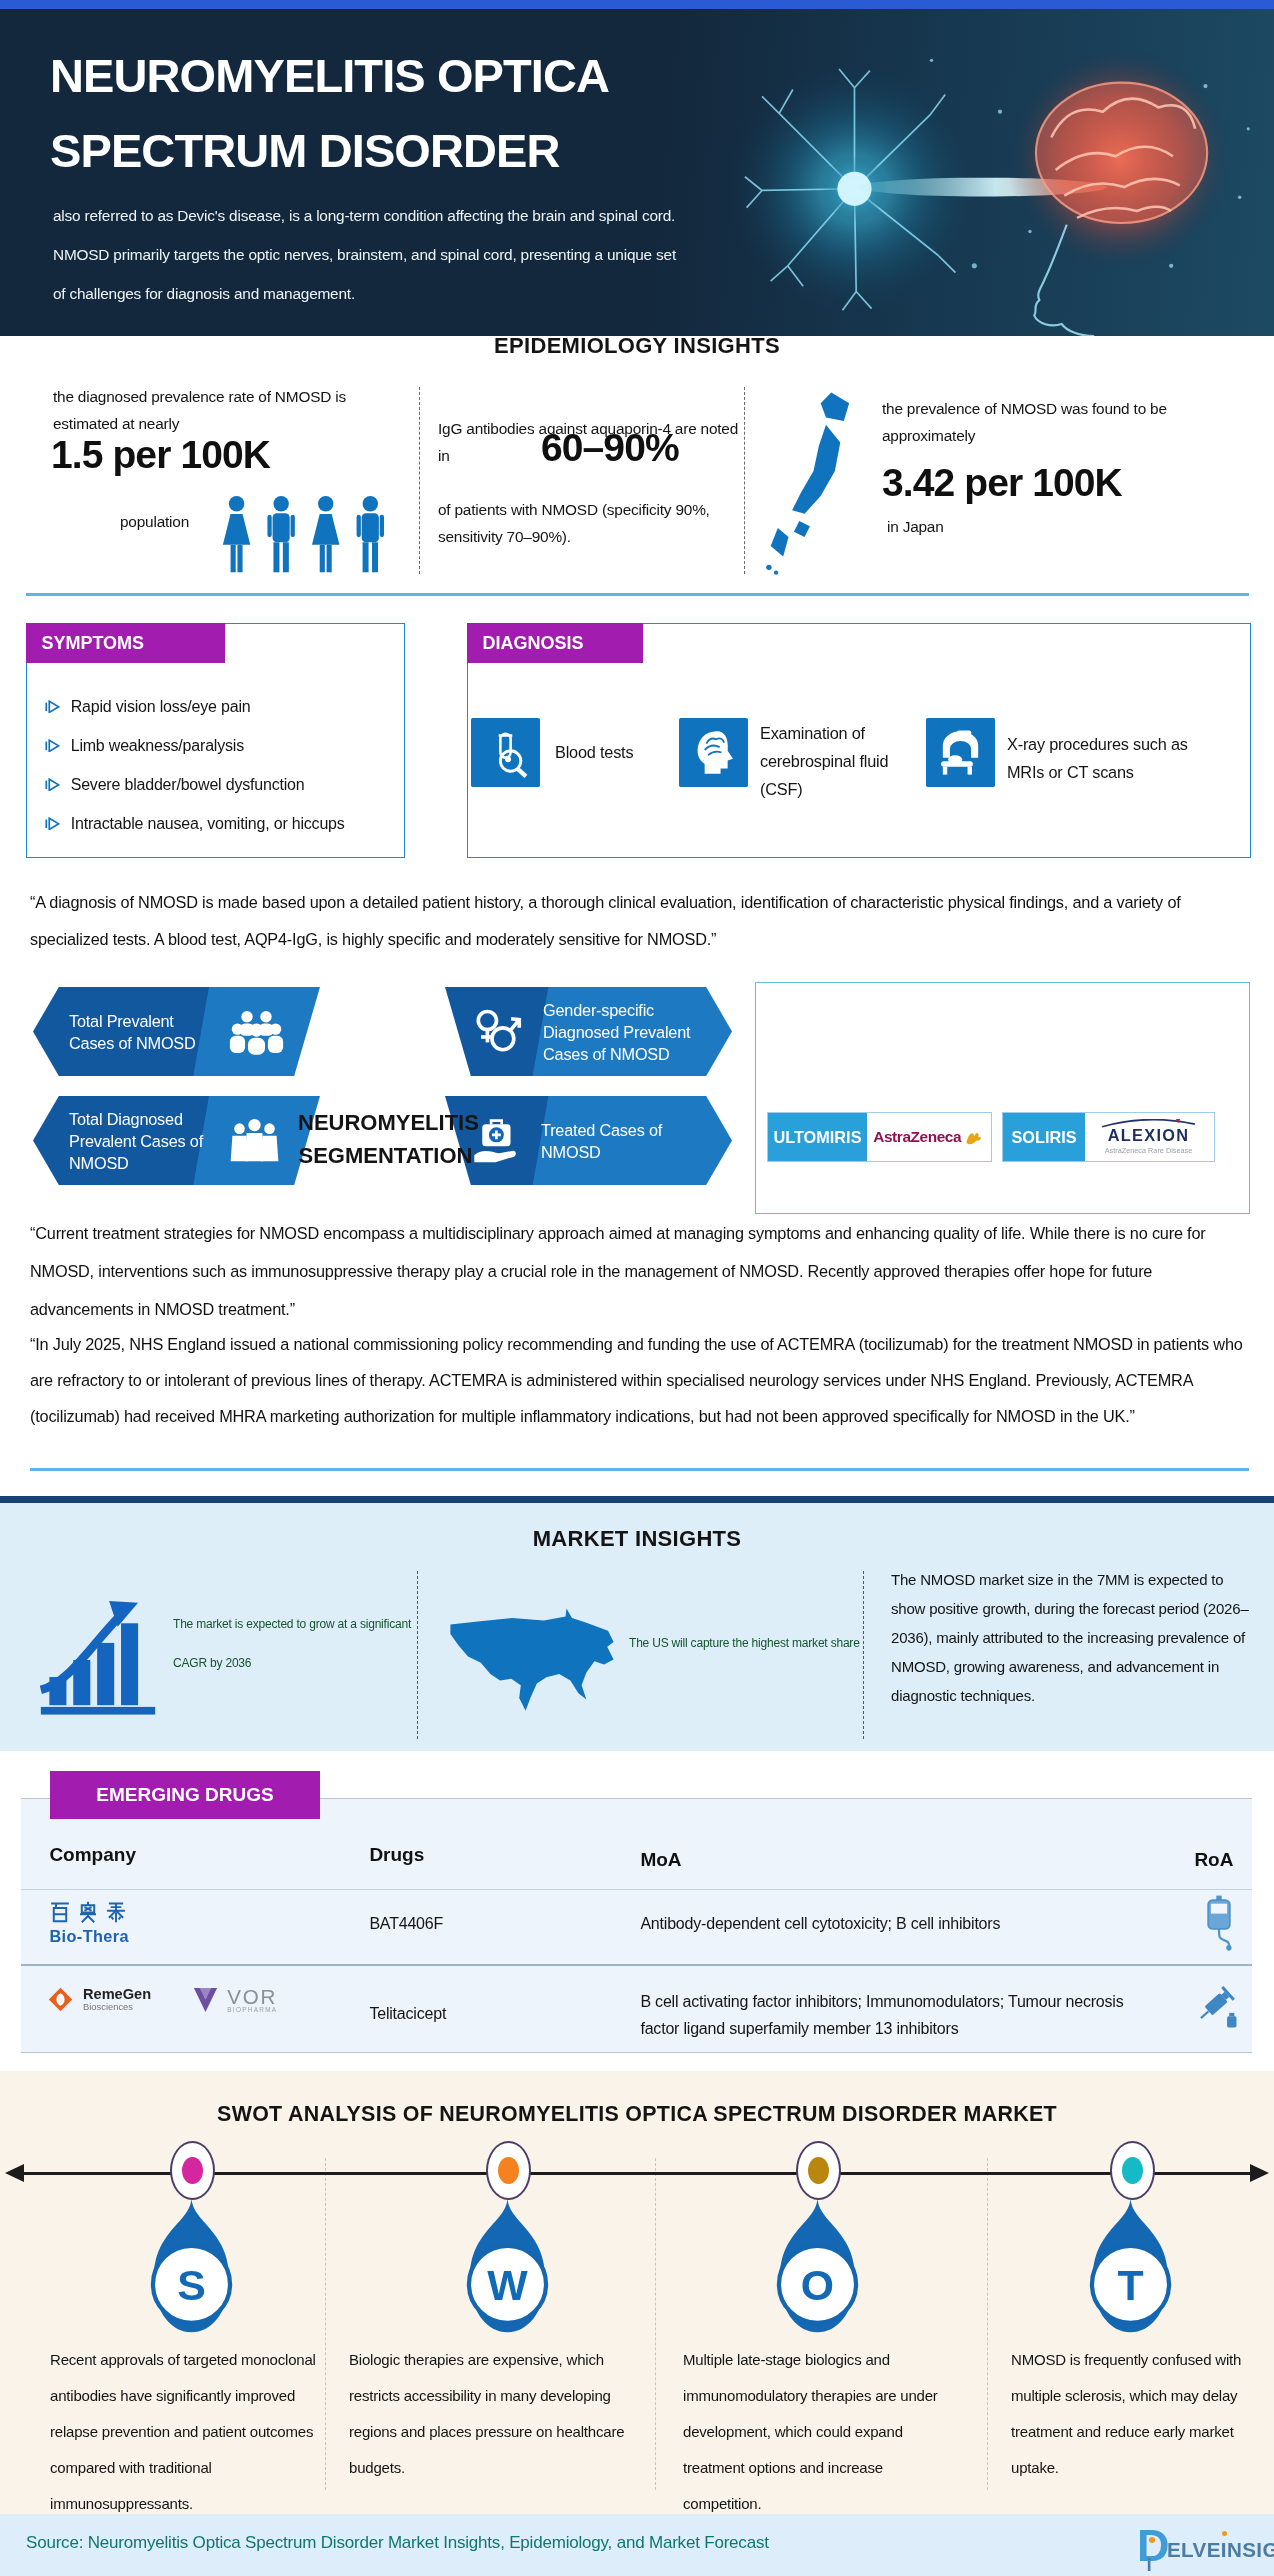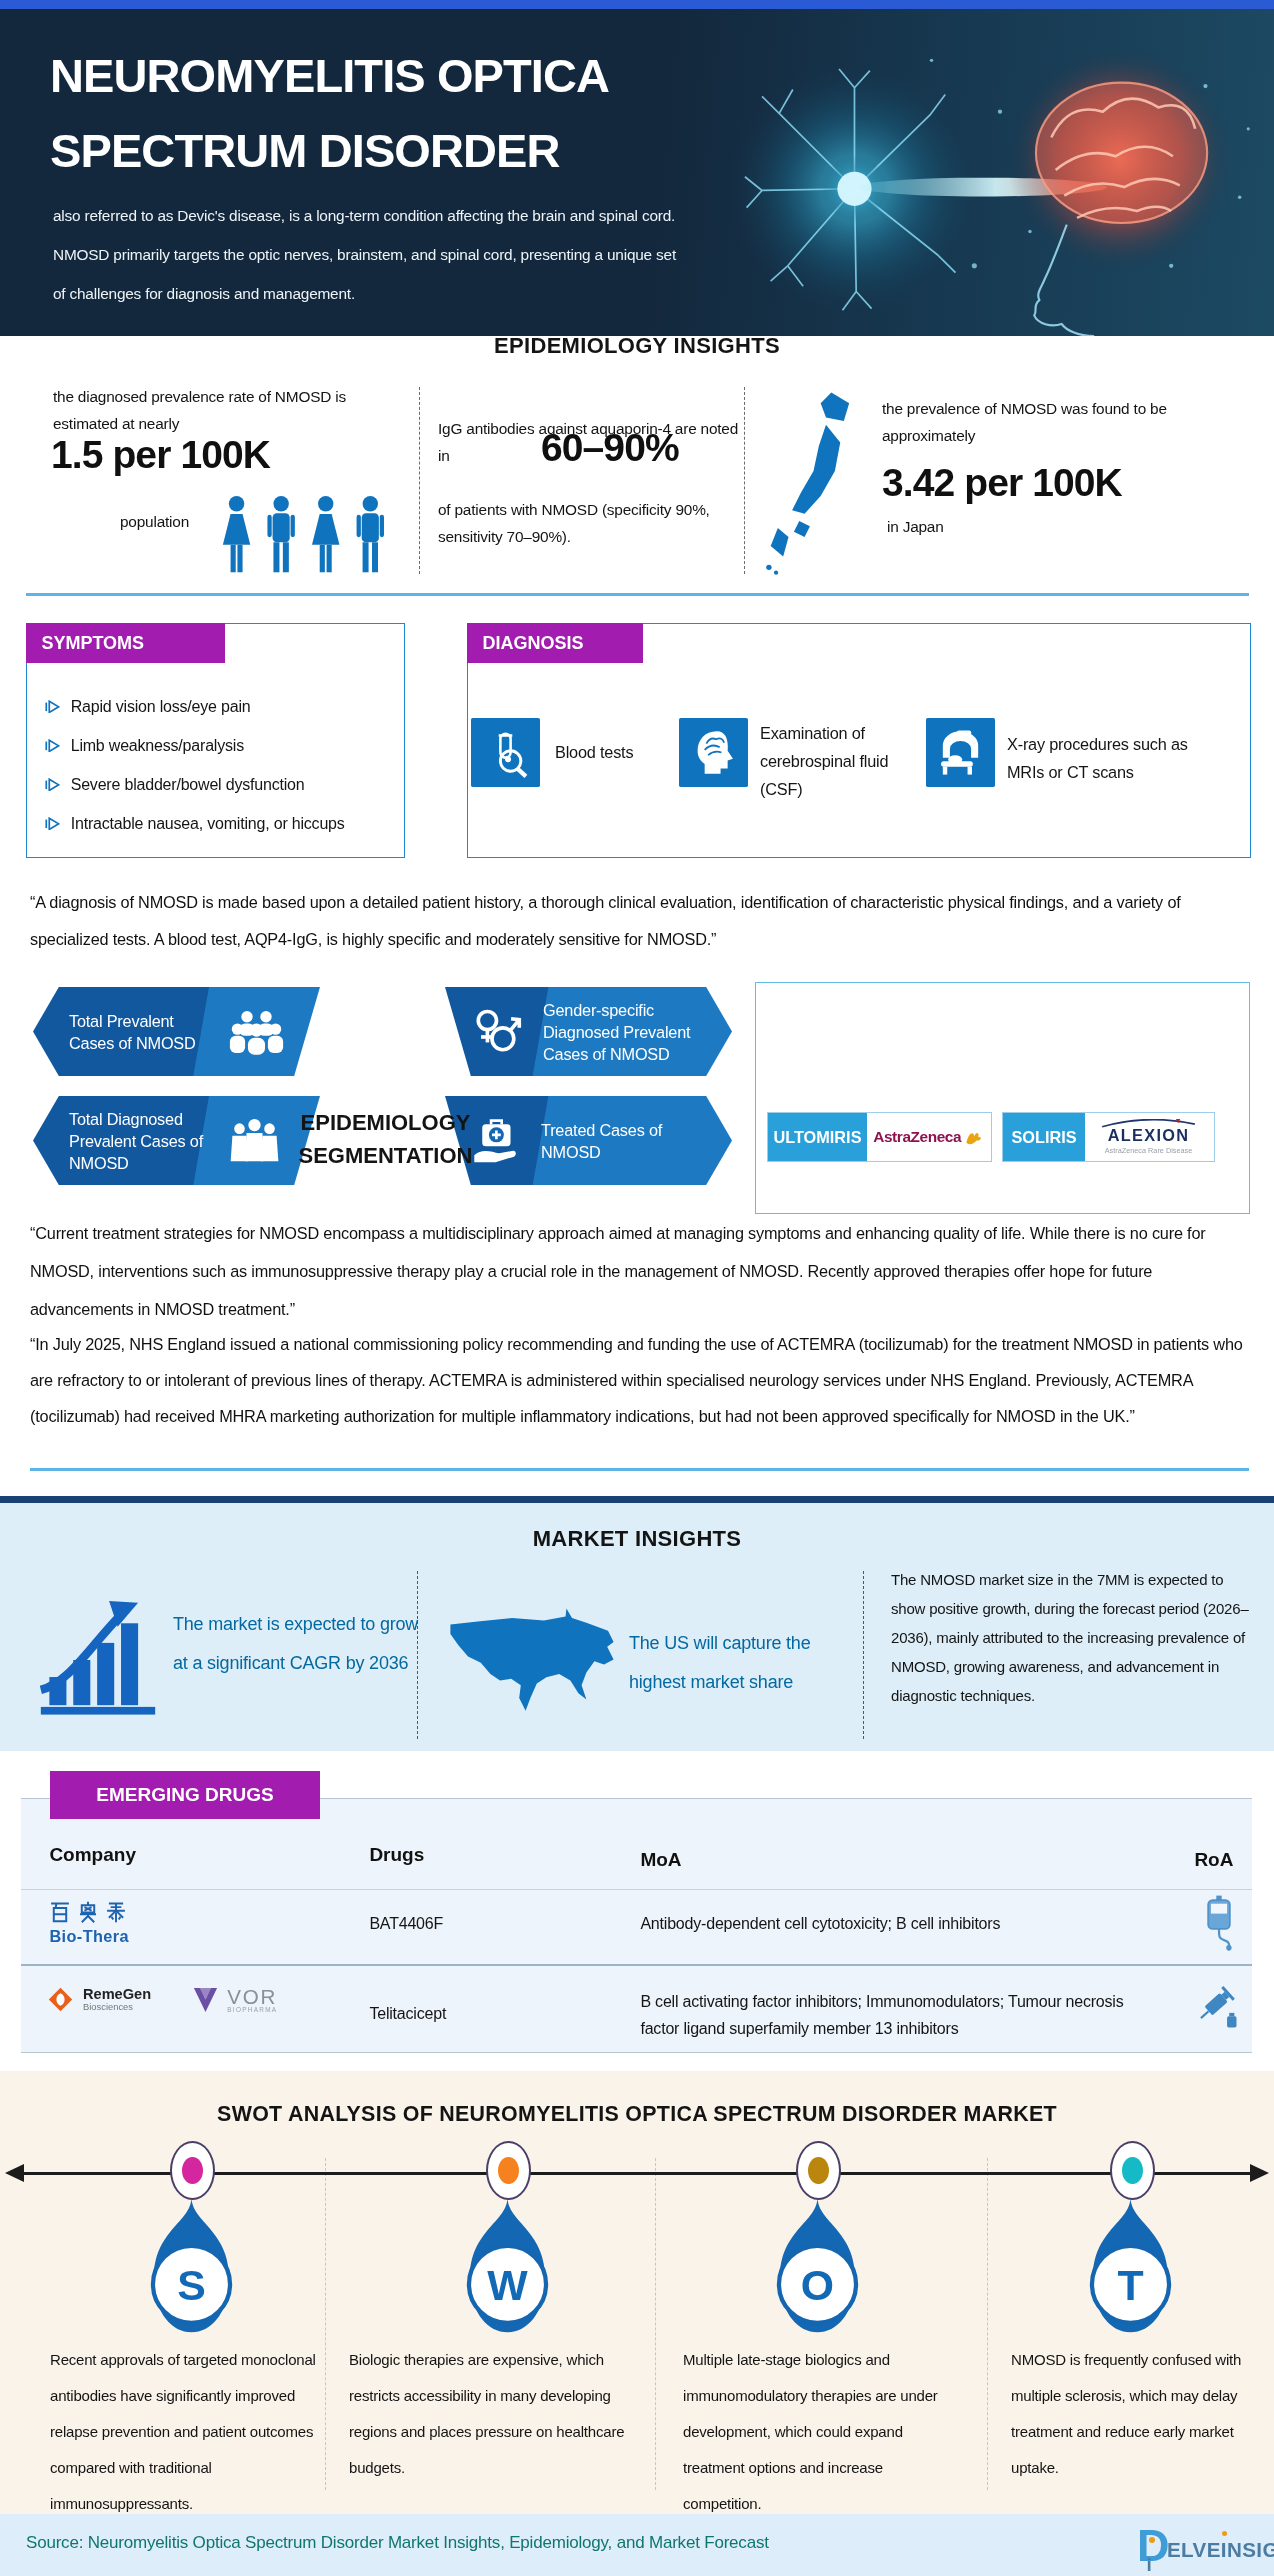--- a/index.html
+++ b/index.html
@@ -81,21 +81,21 @@
   .alexion-name { font-size:16.3px; font-weight:800; color:#1b2f5e; letter-spacing:1.3px; position:relative; }
   .alexion-sub { font-size:7.3px; color:#9aa0a6; margin-top:0.9px; }
 
   
   .thin-line2 { left:30px; top:1468px; width:1219px; height:2.6px; background:#5fb5e8; }
   .navy-bar { left:0; top:1496px; width:1274px; height:6.9px; background:#1a4173; }
   .market-section { left:0; top:1503px; width:1274px; height:248px; background:#ddeef8; }
   .market-title { left:0; top:1526px; }
   .mkt-dash1 { left:417px; top:1571px; height:168px; border-left:1.7px dashed #555; }
   .mkt-dash2 { left:863px; top:1571px; height:168px; border-left:1.7px dashed #555; }
-  .market-point { font-size:18px; line-height:39px; letter-spacing:-0.2px; color:#0369a1; }
+  .market-point { font-size:12px; line-height:39px; letter-spacing:-0.2px; color:#14532d; }
   .market-para { left:891px; top:1565px; width:360px; font-size:15px; line-height:29px;
                  letter-spacing:-0.2px; color:#141414; }
 
   
   .emerging-chip { left:50px; top:1771px; width:270px; height:48px; font-size:19px;
                    justify-content:center; z-index:2; }
   .emerging-table { left:21.4px; top:1798px; width:1231px; height:253px; background:#eef4fb;
                     border-top:0.9px solid #b9c6d1; border-bottom:0.9px solid #b9c6d1; }
   .th { position:absolute; font-size:19px; font-weight:700; color:#111; }
   .td { position:absolute; font-size:16px; color:#151515; letter-spacing:-0.2px; }
@@ -374,21 +374,21 @@
     <svg class="banner-icon" width="53" height="50" viewBox="0 0 60 56">
       <path d="M25,9 v-4 h12 v4" stroke="#fff" stroke-width="3" fill="none"></path>
       <rect x="15" y="9" width="32" height="25" rx="4" fill="#fff"></rect>
       <circle cx="31" cy="21" r="8.5" fill="#1467b3"></circle>
       <path d="M31,16 v10 M26,21 h10" stroke="#fff" stroke-width="3"></path>
       <path d="M6,44 C14,36 26,40 34,42 L50,39 C54,39 54,45 50,46 L30,52 L6,52 Z" fill="#fff"></path>
     </svg>
     <div class="banner-text">Treated Cases of NMOSD</div>
   </div>
   <div class="abs seg-center">
-    <div>EPIDEMIOLOGY</div>
+    <div>NEUROMYELITIS</div>
     <div>SEGMENTATION</div>
   </div>
 
   <div class="abs approved-box"></div>
 
 
   <div class="abs drug-row" style="left:767px;top:1112px;width:223px;">
     <div class="drug-chip" style="width:99px;">ULTOMIRIS</div>
     <div class="logo-cell az-cell" style="width:122px;">
       <span class="az-name">AstraZeneca</span>

